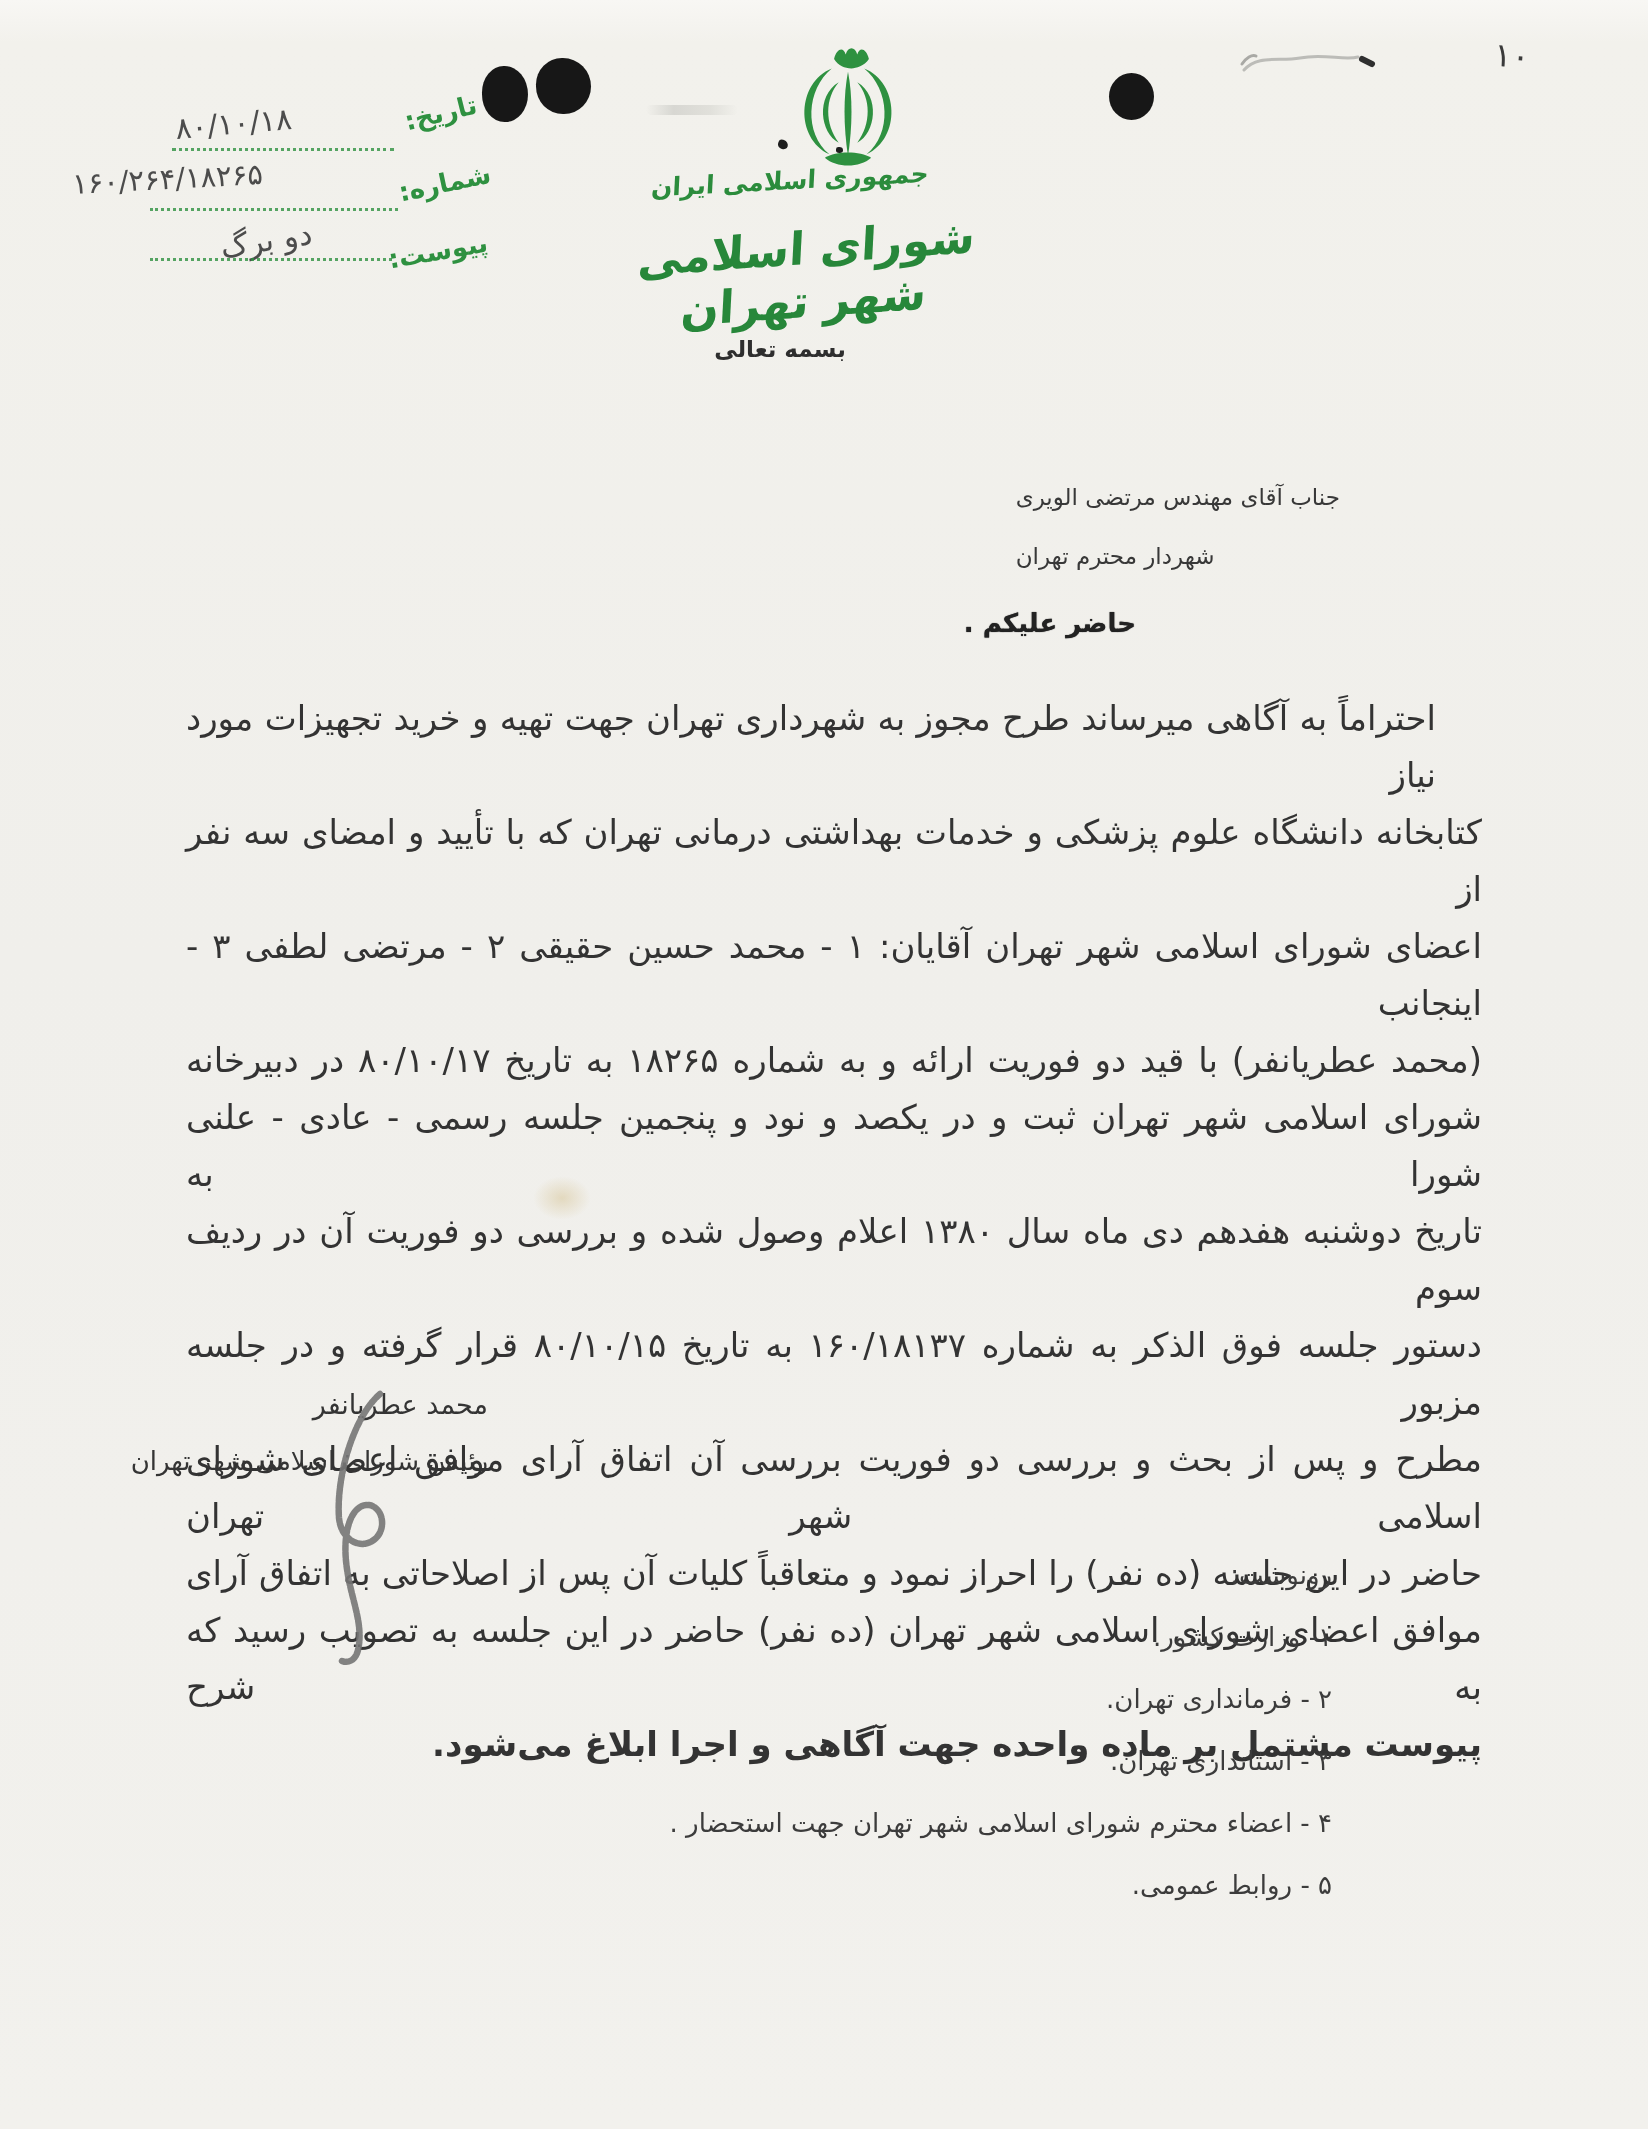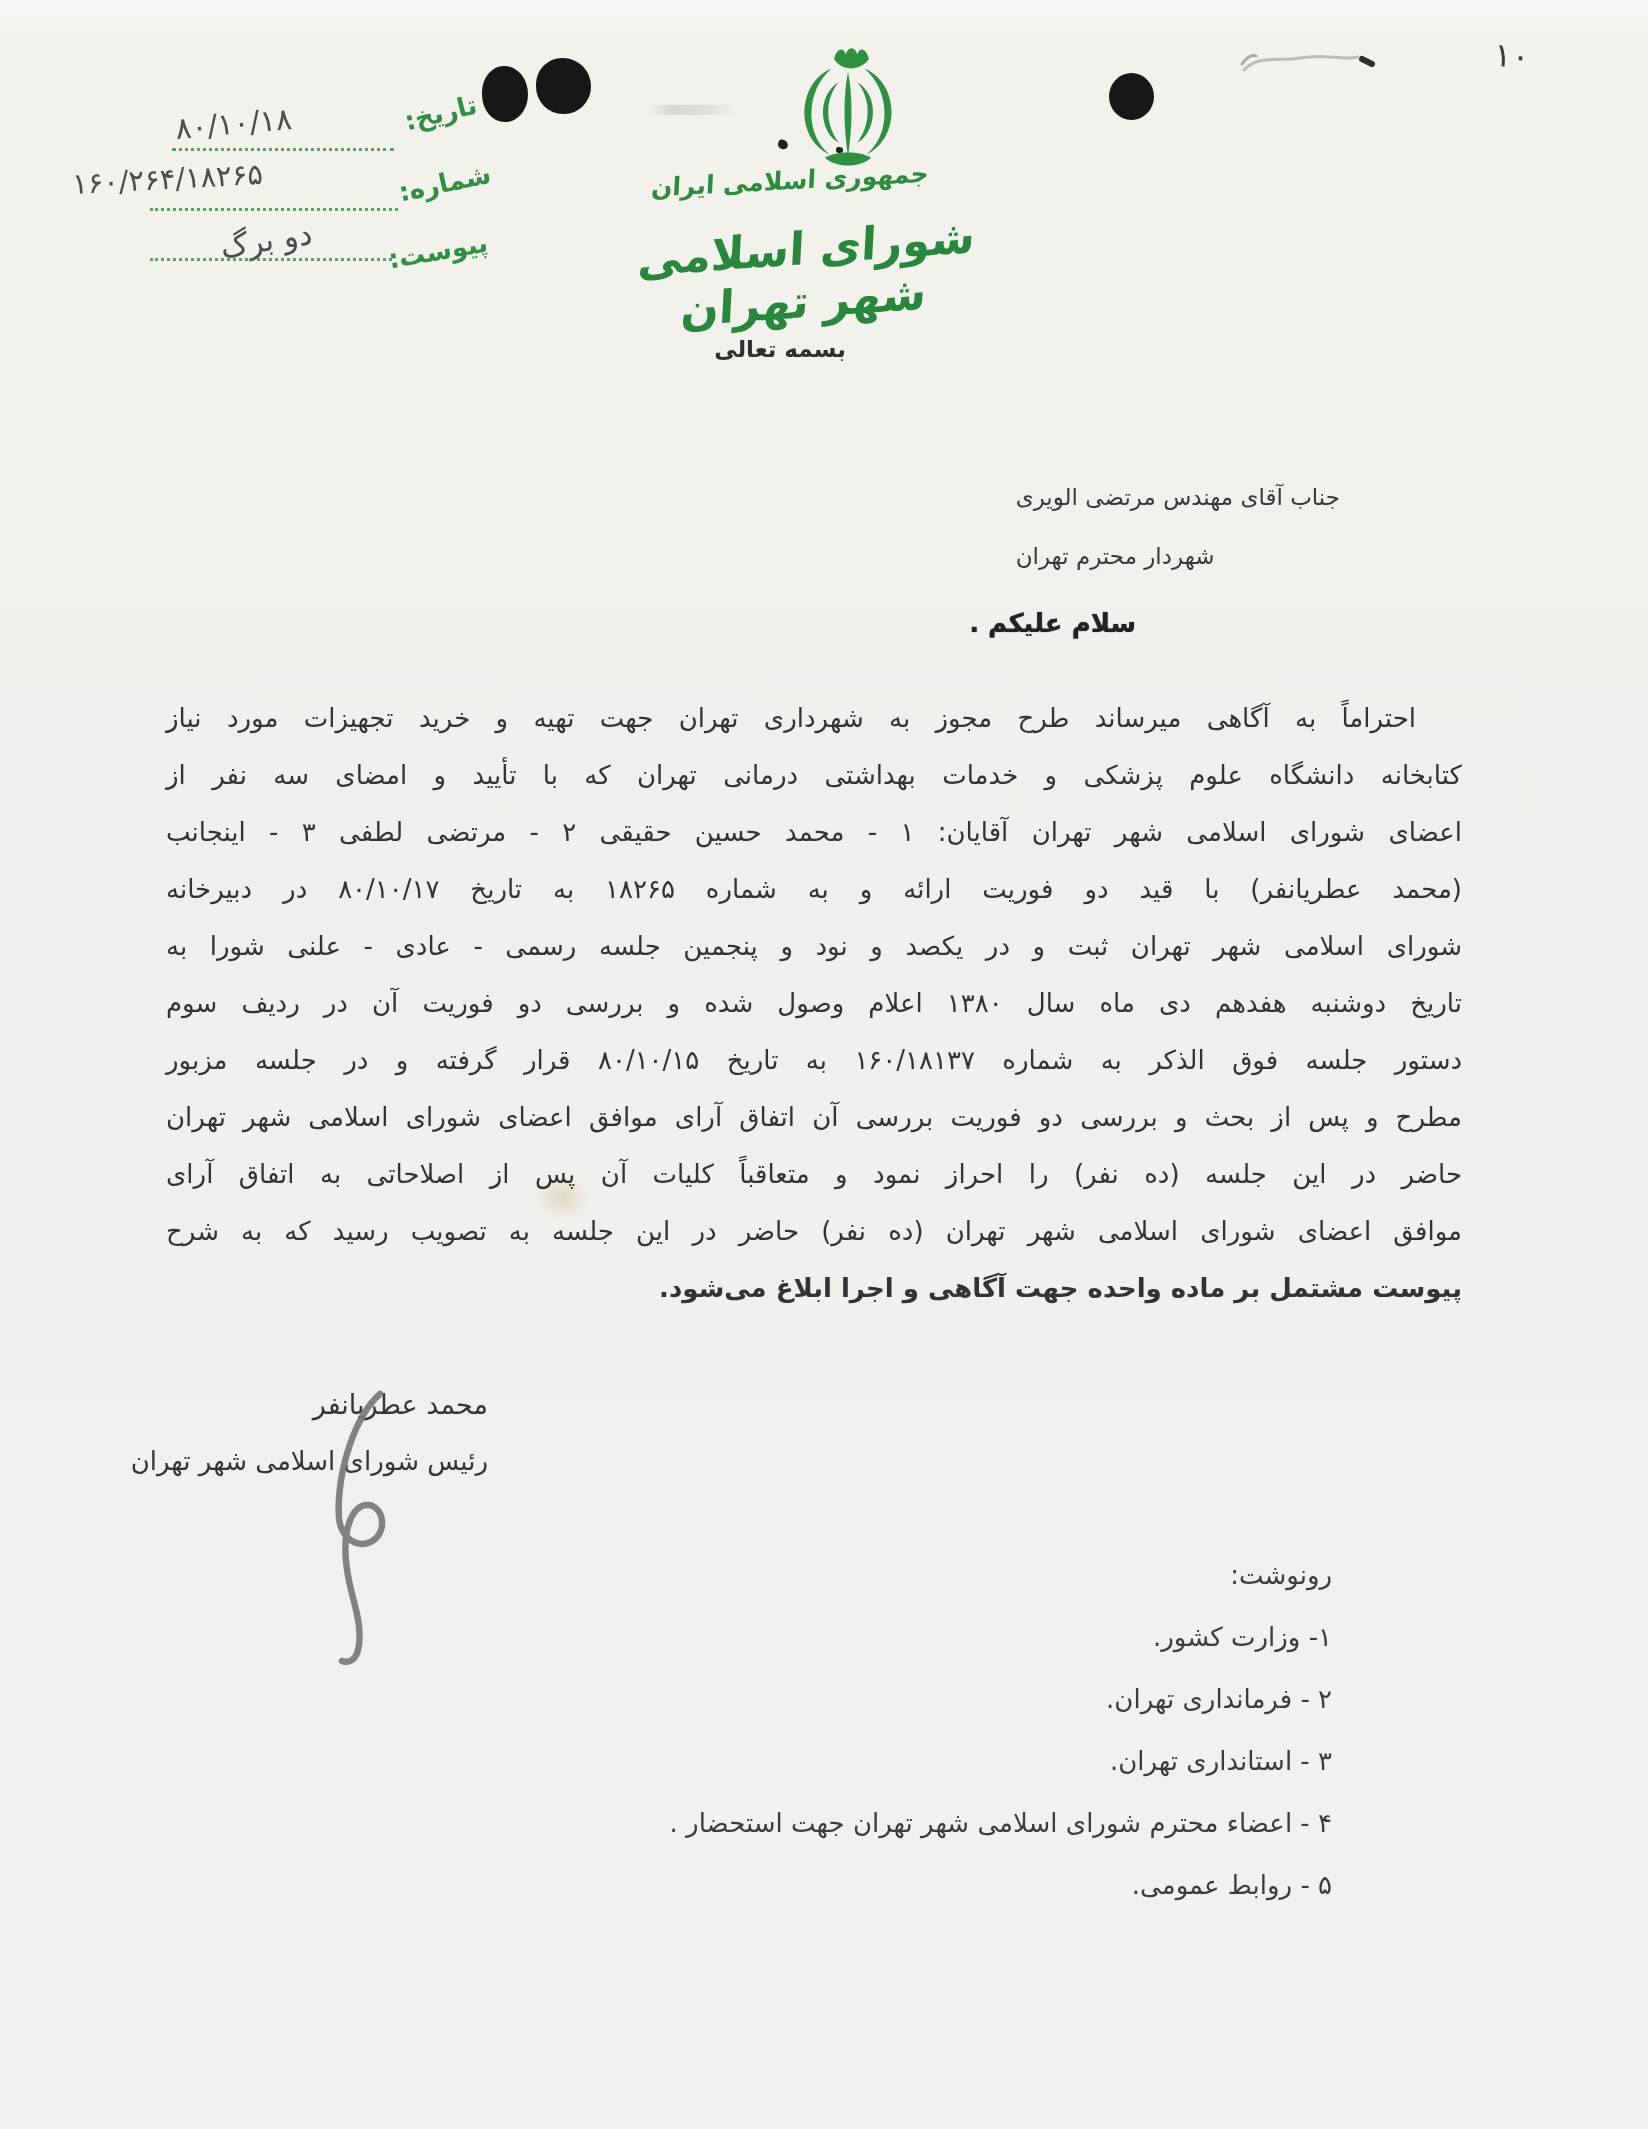--- a/index.html
+++ b/index.html
@@ -40,21 +40,21 @@
   .hdr-country{left:650px;top:166px;width:280px;text-align:center;color:#2b8c3c;
     font-size:25px;font-weight:bold;transform:rotate(-3deg) skewX(-6deg);}
   .hdr-org{left:588px;top:222px;width:434px;text-align:center;color:#27873a;
     font-size:45px;font-weight:bold;transform:rotate(-4deg) skewX(-7deg);}
   .bismillah{left:660px;top:336px;width:240px;text-align:center;font-size:23px;color:#2e2e2e;font-weight:bold;}
   
   .recipient{right:308px;top:468px;text-align:left;font-size:23px;line-height:59px;color:#383838;}
   .greeting{right:512px;top:608px;font-size:26px;font-weight:bold;color:#222;
     text-shadow:0 0 1px #222;}
   
-  .body-text{right:186px;top:690px;width:1296px;font-size:26px;line-height:57px;color:#333;}
+  .body-text{right:166px;top:690px;width:1296px;font-size:34px;line-height:57px;color:#333;}
   .bline{text-align:justify;text-align-last:justify;}
   .bline.first{padding-right:46px;}
   .bline.last{text-align-last:right;font-weight:bold;}
   
   .sig{right:1160px;top:1376px;text-align:right;line-height:57px;color:#343434;white-space:nowrap;}
   .sig-name{font-size:27px;letter-spacing:2px;margin-left:18px;}
   .sig-title{font-size:26px;}
   .flourish{left:282px;top:1388px;width:150px;height:285px;}
   
   .cc{right:316px;top:1544px;text-align:right;font-size:26px;color:#3c3c3c;}
@@ -103,21 +103,21 @@
   </svg>
   <div class="abs hdr-country">جمهوری اسلامی ایران</div>
   <div class="abs hdr-org">شورای اسلامی شهر تهران</div>
   <div class="abs bismillah">بسمه تعالی</div>
 
   <div class="abs recipient">
     <div>جناب آقای مهندس مرتضی الویری</div>
     <div>شهردار محترم تهران</div>
   </div>
 
-  <div class="abs greeting">سلام علیکم .</div>
+  <div class="abs greeting">حاضر علیکم .</div>
 
   <div class="abs body-text">
     <div class="bline first">احتراماً به آگاهی میرساند طرح مجوز به شهرداری تهران جهت تهیه و خرید تجهیزات مورد نیاز</div>
     <div class="bline">کتابخانه دانشگاه علوم پزشکی و خدمات بهداشتی درمانی تهران که با تأیید و امضای سه نفر از</div>
     <div class="bline">اعضای شورای اسلامی شهر تهران آقایان: ۱ - محمد حسین حقیقی ۲ - مرتضی لطفی ۳ - اینجانب</div>
     <div class="bline">(محمد عطریانفر) با قید دو فوریت ارائه و به شماره ۱۸۲۶۵ به تاریخ ۸۰/۱۰/۱۷ در دبیرخانه</div>
     <div class="bline">شورای اسلامی شهر تهران ثبت و در یکصد و نود و پنجمین جلسه رسمی - عادی - علنی شورا به</div>
     <div class="bline">تاریخ دوشنبه هفدهم دی ماه سال ۱۳۸۰ اعلام وصول شده و بررسی دو فوریت آن در ردیف سوم</div>
     <div class="bline">دستور جلسه فوق الذکر به شماره ۱۶۰/۱۸۱۳۷ به تاریخ ۸۰/۱۰/۱۵ قرار گرفته و در جلسه مزبور</div>
     <div class="bline">مطرح و پس از بحث و بررسی دو فوریت بررسی آن اتفاق آرای موافق اعضای شورای اسلامی شهر تهران</div>

